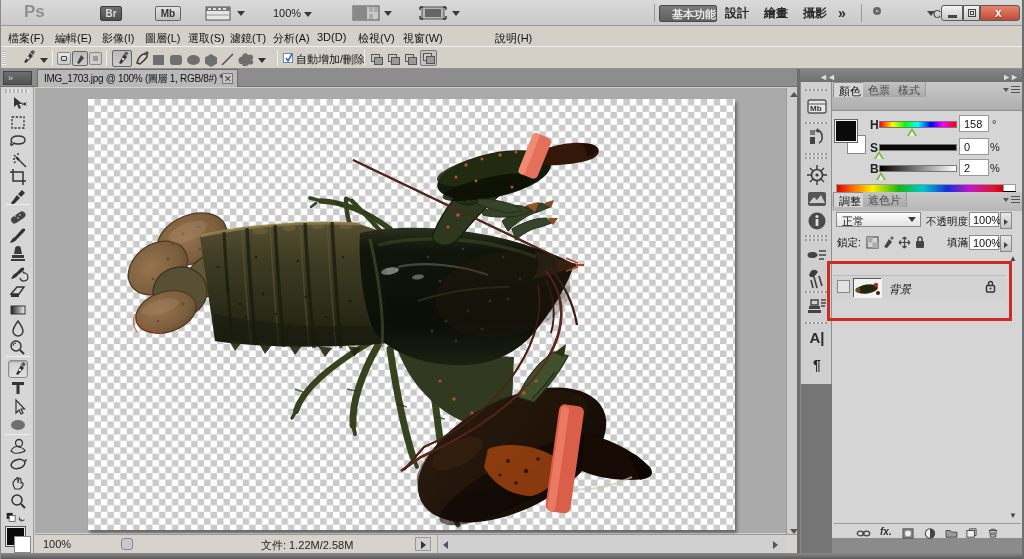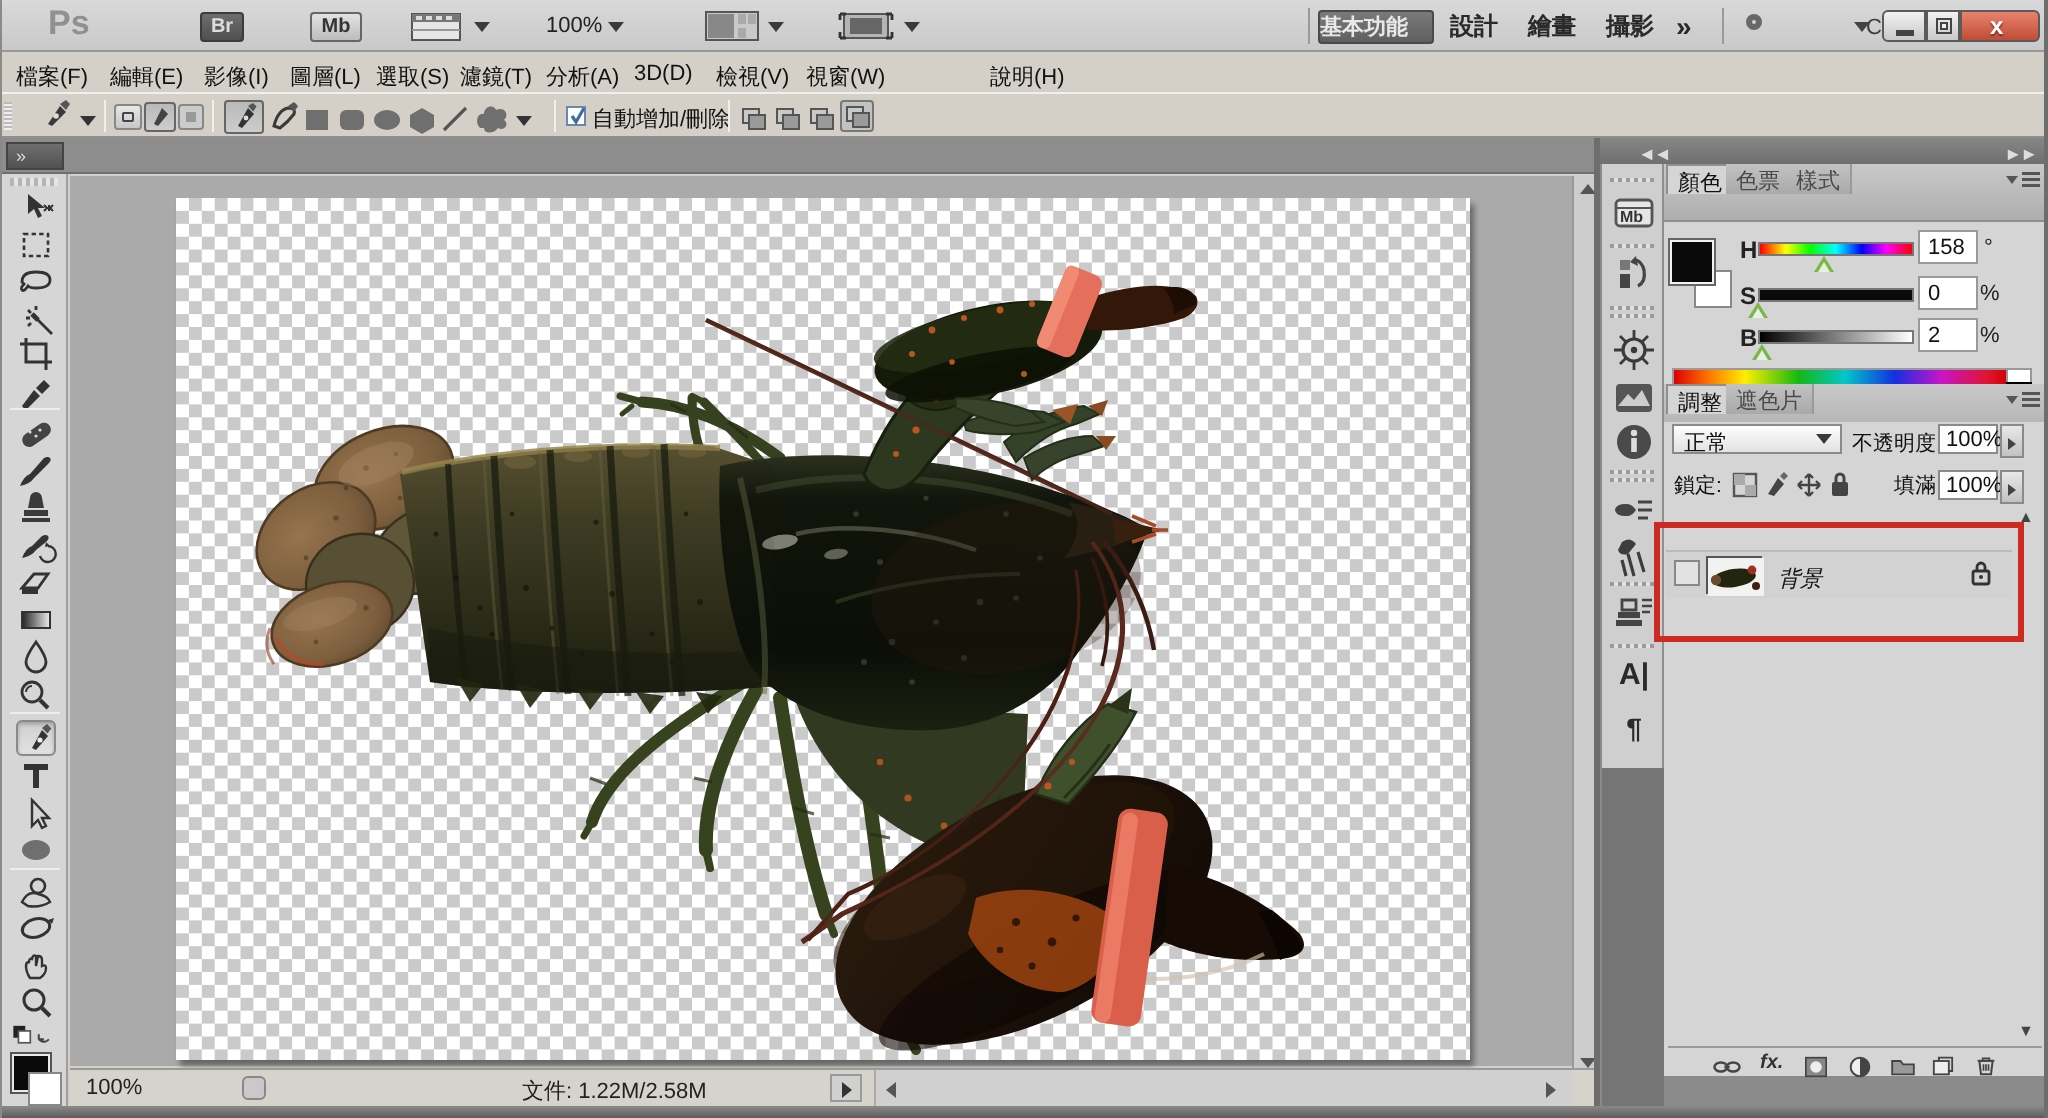--- a/index.html
+++ b/index.html
@@ -10,21 +10,21 @@
 
 #titlebar { position:absolute; left:0; top:0; width:1024px; height:26px;
   background:linear-gradient(#d9d9d9,#c9c9c9); border-bottom:1px solid #979797; }
 #pslogo { position:absolute; left:24px; top:2px; font-size:17px; font-weight:bold; color:#909090; letter-spacing:0px;}
 .tbtn { position:absolute; top:6px; height:15px; font-size:10px; text-align:center; }
 #brbtn { left:100px; width:22px; background:linear-gradient(#6e6e6e,#4f4f4f); color:#ddd; border:1px solid #3c3c3c; border-radius:2px; font-weight:bold; line-height:13px;}
 #mbbtn { left:155px; width:26px; background:linear-gradient(#e2e2e2,#bdbdbd); color:#333; border:1px solid #666; border-radius:2px; font-weight:bold; line-height:13px;}
 .darr { display:inline-block; width:0; height:0; border-left:4px solid transparent; border-right:4px solid transparent; border-top:5px solid #3a3a3a; vertical-align:middle;}
 #zoomtxt { position:absolute; left:273px; top:7px; font-size:11px; color:#222; }
 .wsbtn { position:absolute; top:5px; height:17px; font-size:12px; font-weight:bold; color:#2a2a2a; line-height:17px;}
-#ws1 { left:659px; width:58px; background:linear-gradient(#7a7a7a,#5f5f5f); color:#e8e8e8; border:1px solid #4a4a4a; border-radius:2px; text-align:left; font-size:11px;}
+#ws1 { left:659px; width:58px; background:linear-gradient(#7a7a7a,#5f5f5f); color:#e8e8e8; border:1px solid #4a4a4a; border-radius:2px; text-align:right; font-size:11px;}
 .vsep { position:absolute; top:4px; width:1px; height:18px; background:#9a9a9a; }
 #cslive { position:absolute; left:933px; top:8px; font-size:11px; font-weight:normal; color:#3c3c3c; }
 #csring { position:absolute; left:873px; top:7px; width:8px; height:8px; border:3.5px solid #686868; border-radius:50%; }
 #winbtns { position:absolute; left:941px; top:5px; width:81px; height:16px; }
 .wb { position:absolute; top:0; height:16px; border:1px solid #5a5a5a; background:linear-gradient(#f2f2f2,#c9c9c9); }
 .wb.close { background:linear-gradient(#e8836d,#c04c35); }
 
 
 #menubar { position:absolute; left:0; top:27px; width:1024px; height:19px; background:#d4d0c8; font-size:11px; color:#111; }
 #menubar span { position:absolute; top:4px; }
@@ -209,20 +209,21 @@
   <div id="autotxt">自動增加/刪除</div>
   <div class="osep" style="left:364px;"></div>
   <div class="opath" style="left:369px;"></div>
   <div class="opath" style="left:386px;"></div>
   <div class="opath" style="left:403px;"></div>
   <div class="opath pressed2" style="left:420px;"></div>
 </div>
 
 <div id="tabstrip">
   <div id="tbhead">»</div>
+  <div id="doctab">IMG_1703.jpg @ 100% (圖層 1, RGB/8#) *<div id="tabx">✕</div></div>
 </div>
 
 <div id="toolbar">
   <div style="position:absolute;left:4px;top:2px;width:24px;height:4px;background:repeating-linear-gradient(90deg,#b5b5b5 0 2px,#e5e5e5 2px 4px);"></div>
   <svg class="tool" style="top:8px;" viewBox="0 0 22 18">
         <path d="M7 2 L7 12 L10 9.5 L12 14 L14 13 L12 9 L15.5 9 Z" fill="#333"></path>
         <path d="M16 9 l3 0 m-1.5 -1.5 l0 3 M15 7.5 l1.5 1.5 l-1.5 1.5 M19.5 7.5 L18 9 l1.5 1.5" stroke="#333" stroke-width="1" fill="none"></path>
       </svg>
   <svg class="tool" style="top:27px;" viewBox="0 0 22 18">
         <rect x="5" y="3" width="12" height="11" fill="none" stroke="#333" stroke-width="1.3" stroke-dasharray="2.2 1.6"></rect>

